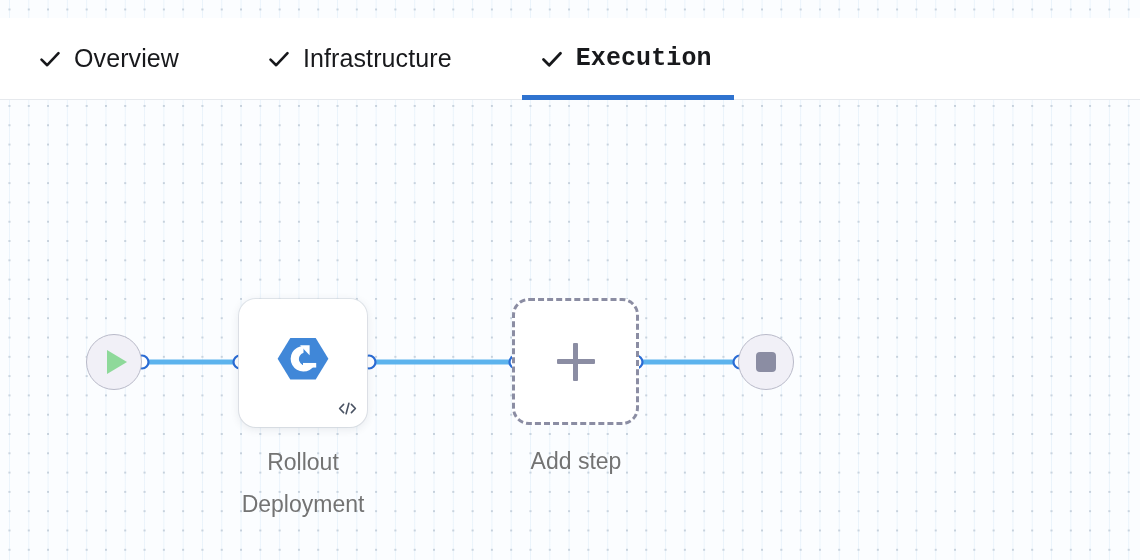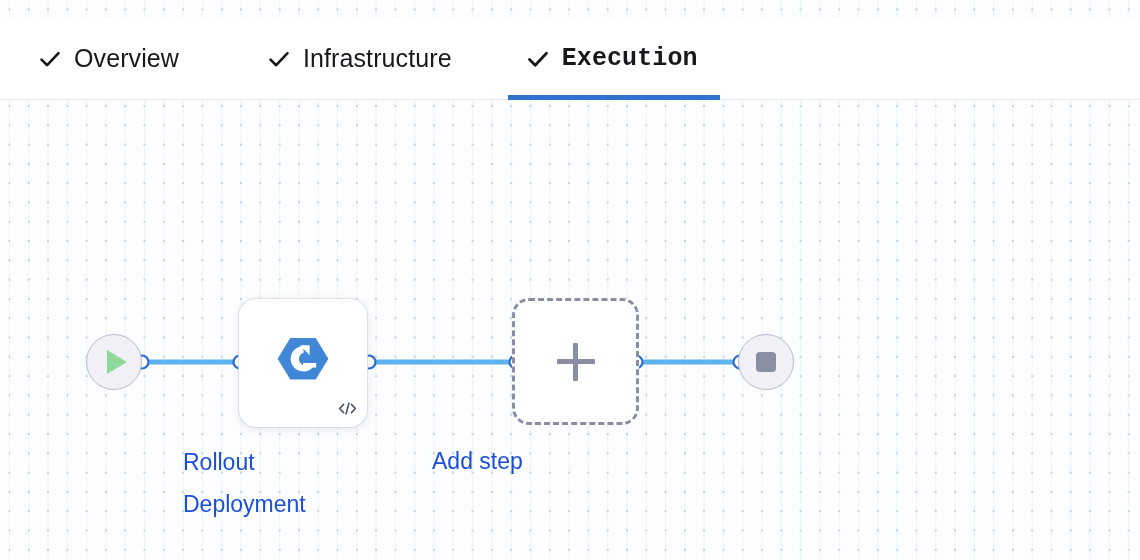--- a/index.html
+++ b/index.html
@@ -89,21 +89,21 @@
     bottom: -1px;
     height: 5px;
     background: #2f73cf;
     display: none;
   }
   .tab.active .tab-underline { display: block; }
 
   
   .tab.t-overview        { margin-right: 88px; }
   .tab.t-service         { margin-right: 92px; }
-  .tab.t-infrastructure  { margin-right: 56px; }
+  .tab.t-infrastructure  { margin-right: 70px; }
   .tab.t-execution       { padding-left: 18px; padding-right: 22px; }
 
   
   .flow {
     position: absolute;
     left: 0;
     top: 100px;
     width: 1140px;
     height: 460px;
     z-index: 10;
@@ -200,29 +200,29 @@
     position: absolute;
     background: #8b8da3;
     border-radius: 1px;
   }
   .plus::before { left: 0; top: 16px; width: 38px; height: 5.5px; }
   .plus::after  { top: 0; left: 16px; height: 38px; width: 5.5px; }
 
   
   .node-label {
     position: absolute;
-    text-align: left;
+    text-align: center;
     font-size: 23px;
     line-height: 42px;
-    color: #1d4ed8;
+    color: #737373;
     white-space: pre-line;
     user-select: none;
   }
   .label-rollout { left: 183px; top: 341px; width: 240px; }
-  .label-addstep { left: 432px; top: 340px; width: 240px; }
+  .label-addstep { left: 456px; top: 340px; width: 240px; }
 </style>
 </head>
 <body>
 
 <div id="app">
 
   <div class="canvas"></div>
 
   <div class="tabbar">
     <div class="tabs">

